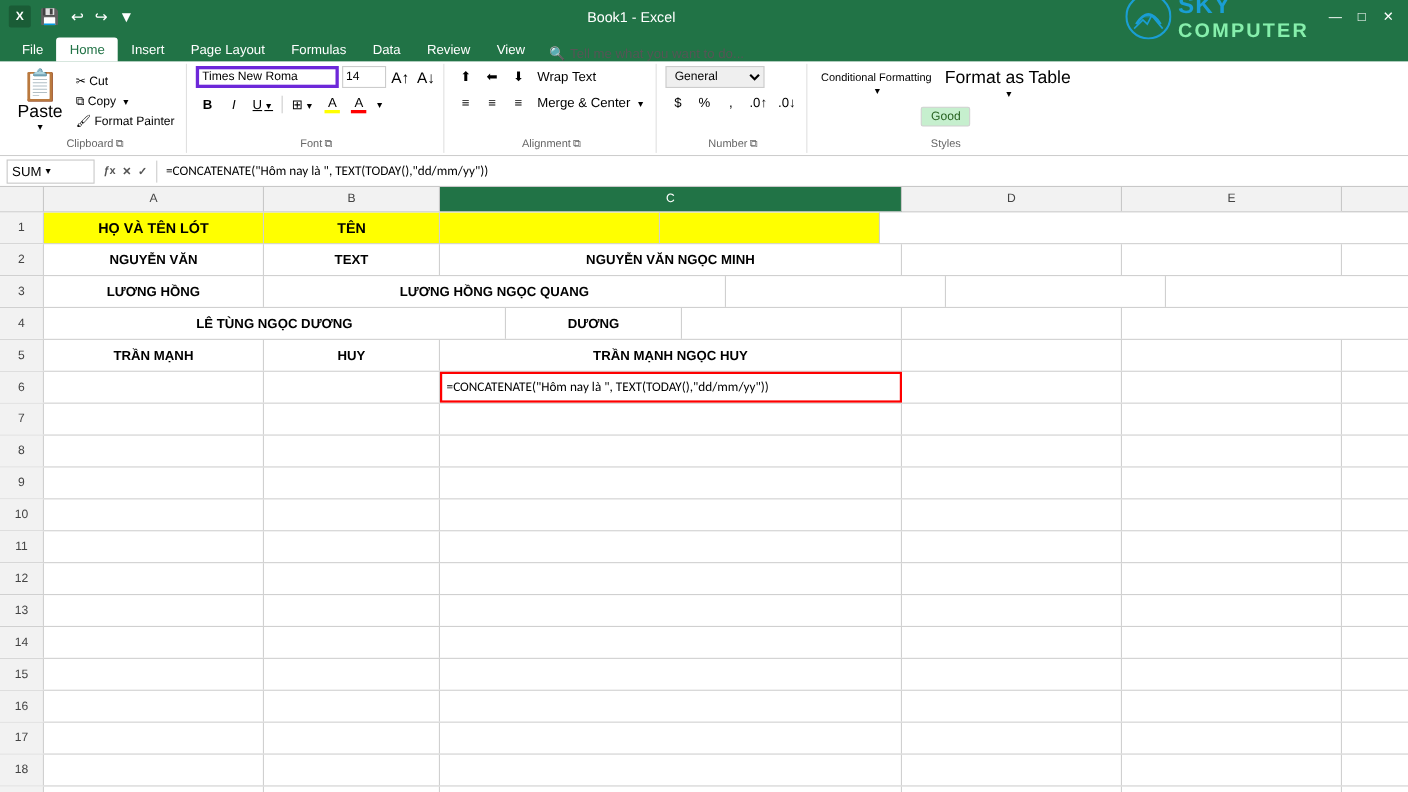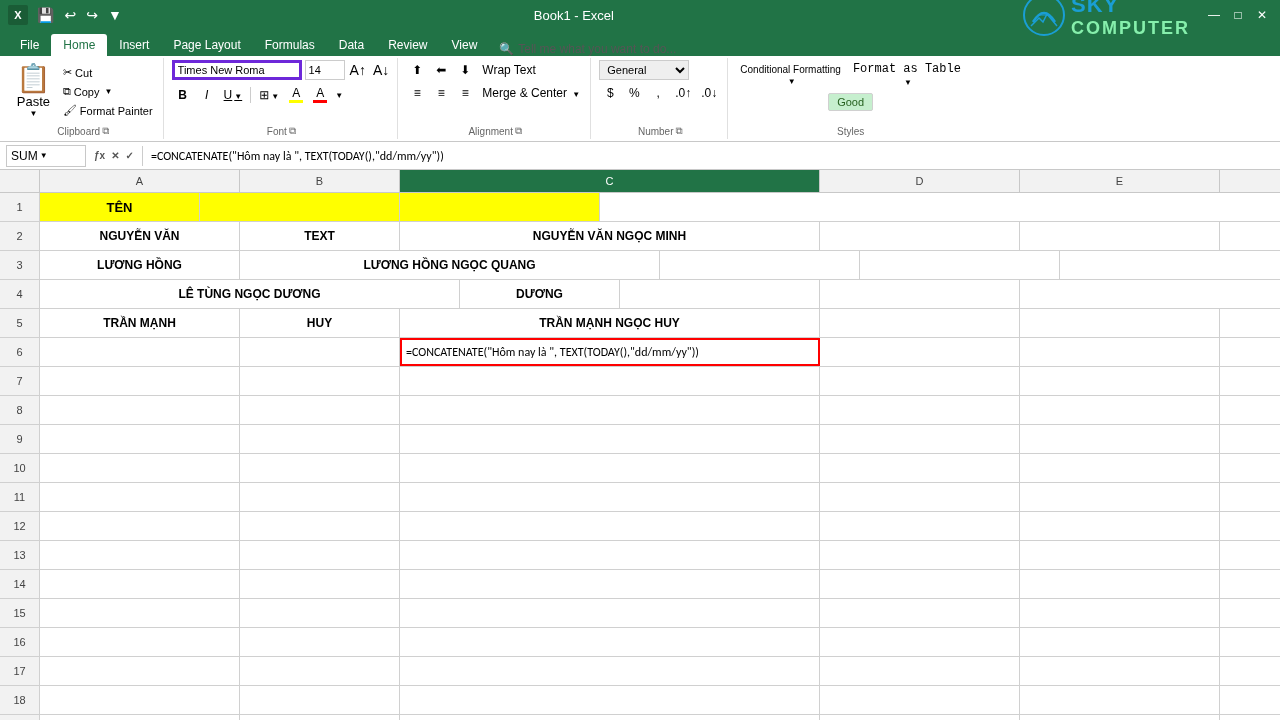--- a/index.html
+++ b/index.html
@@ -94,21 +94,21 @@
     .paste-btn {
       display: flex;
       flex-direction: column;
       align-items: center;
       padding: 4px 6px;
       cursor: pointer;
       border-radius: 3px;
       min-width: 45px;
     }
     .paste-icon { font-size: 28px; line-height: 1; }
-    .paste-label { font-size: 13px; margin-top: 1px; }
+    .paste-label { font-size: 16px; margin-top: 1px; }
 
     
     .font-row {
       display: flex;
       align-items: center;
       gap: 3px;
       margin-bottom: 2px;
     }
     .font-select {
       border: 3px solid #6d28d9;
@@ -493,21 +493,21 @@
   </div>
 
   <div class="rgroup" style="min-width:160px;">
     <div class="rgroup-content" style="flex-direction:column; align-items:center; gap:4px;">
       <div style="display:flex; gap:4px; align-items:center;">
         <button class="cond-fmt-btn">
           <div style="font-size:10px;">Conditional Formatting</div>
           <span class="dropdown-arrow">▼</span>
         </button>
         <button class="cond-fmt-btn">
-          <div style="font-size:12px;font-family:Liberation Mono, monospace;">Format as Table</div>
+          <div style="font-size:16px;">Format as Table</div>
           <span class="dropdown-arrow">▼</span>
         </button>
       </div>
       <div style="display:flex; gap:4px;">
         <button class="style-btn" style="background:#c6efce; color:#276221;">Good</button>
       </div>
     </div>
     <div class="rgroup-label">
       <span>Styles</span>
     </div>
@@ -536,20 +536,21 @@
     <div class="col-header-cell col-a">A</div>
     <div class="col-header-cell col-b">B</div>
     <div class="col-header-cell col-c active">C</div>
     <div class="col-header-cell col-d">D</div>
     <div class="col-header-cell col-e">E</div>
   </div>
 
   <div id="grid-container">
   <div class="grid-row">
         <div class="row-num">1</div>
+        <div class="cell header-row col-a">HỌ VÀ TÊN LÓT</div>
         <div class="cell header-row col-b">TÊN</div>
         <div class="cell header-row col-d"></div>
         <div class="cell header-row col-e"></div>
       </div>
       <div class="grid-row">
         <div class="row-num">2</div>
         <div class="cell data-cell col-a">NGUYỄN VĂN</div>
         <div class="cell data-cell col-b">TEXT</div>
         <div class="cell data-cell col-c">NGUYỄN VĂN  NGỌC MINH</div>
         <div class="cell  col-d"></div>

